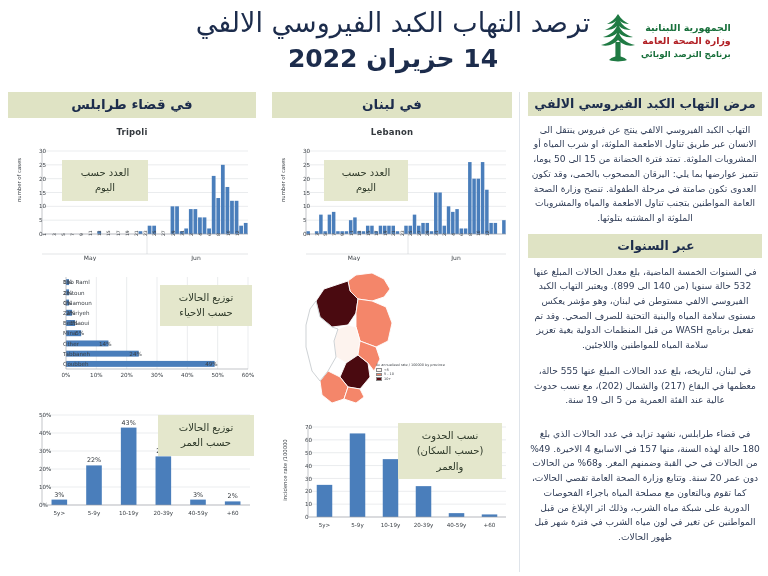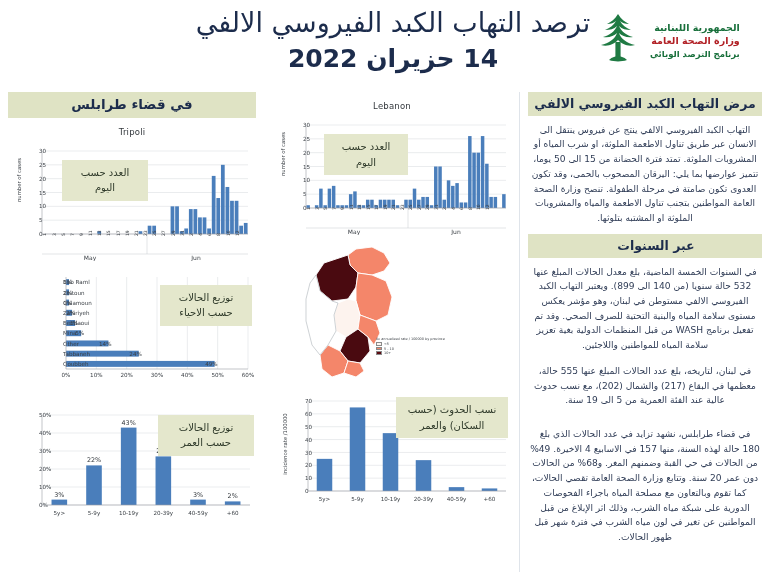--- a/index.html
+++ b/index.html
@@ -38,21 +38,21 @@
     font-size: 25px; font-weight: bold;
     color: #1c2c4c;
     line-height: 1.3;
     margin-top: 2px;
   }
   #logo {
     position: absolute; right: 6px; top: 8px;
     width: 166px; height: 62px;
     display: flex; flex-direction: row-reverse;
     align-items: center; justify-content: flex-start;
-    gap: 10px;
+    gap: 1px;
   }
   #logo-mark { width: 44px; height: 54px; flex: none; }
   #logo-text {
     direction: rtl; text-align: right;
     line-height: 1.42;
     padding-top: 3px;
   }
   #logo-text .l1 { font-size: 9.5px; font-weight: bold; color: #19703c; letter-spacing: .3px; }
   #logo-text .l2 { font-size: 9.5px; font-weight: bold; color: #b11f24; letter-spacing: .3px; }
   #logo-text .l3 { font-size: 8.5px; font-weight: bold; color: #19703c; letter-spacing: .3px; }
@@ -83,20 +83,21 @@
 
   
   .chart-wrap { position: relative; }
   .chart-title {
     text-align: center;
     font-size: 8.5px;
     color: #33383d;
     margin-top: 9px;
     letter-spacing: .2px;
     direction: ltr;
+    font-weight: bold;
   }
   .axis-label-y {
     position: absolute;
     font-size: 5.3px; color: #3b4046;
     transform: rotate(-90deg);
     transform-origin: center center;
     white-space: nowrap;
     direction: ltr;
   }
   .tick-text { font-size: 5.6px; fill: #3b4046; font-family: "DejaVu Sans", sans-serif; }
@@ -411,20 +412,21 @@
           </g>
         <line x1="34" y1="12" x2="34" y2="102" class="axis-line"></line>
         <line x1="34" y1="102" x2="242" y2="102" class="axis-line"></line>
       </svg>
       <div class="annot" style="right:2px; top:12px; width:96px;">توزيع الحالات حسب العمر</div>
     </div>
   </div>
 
   <div class="col" id="col-lebanon">
 
+    <div class="banner">في لبنان</div>
 
     <div class="chart-wrap">
       <div class="chart-title">Lebanon</div>
       <svg width="240" height="124" viewBox="0 0 240 124">
         <g id="l-grid">
             <line x1="34" y1="97" x2="234" y2="97" class="grid-line"></line>
             <line x1="34" y1="83.16666666666667" x2="234" y2="83.16666666666667" class="grid-line"></line>
             <line x1="34" y1="69.33333333333334" x2="234" y2="69.33333333333334" class="grid-line"></line>
             <line x1="34" y1="55.5" x2="234" y2="55.5" class="grid-line"></line>
             <line x1="34" y1="41.66666666666667" x2="234" y2="41.66666666666667" class="grid-line"></line>
@@ -637,21 +639,21 @@
             <text x="85.50" y="112" text-anchor="middle" class="tick-text">5-9y</text>
             <text x="118.50" y="112" text-anchor="middle" class="tick-text">10-19y</text>
             <text x="151.50" y="112" text-anchor="middle" class="tick-text">20-39y</text>
             <text x="184.50" y="112" text-anchor="middle" class="tick-text">40-59y</text>
             <text x="217.50" y="112" text-anchor="middle" class="tick-text">60+</text>
           </g>
         <line x1="36" y1="12" x2="36" y2="102" class="axis-line"></line>
         <line x1="36" y1="102" x2="234" y2="102" class="axis-line"></line>
       </svg>
       <div class="axis-label-y" style="left:-24px; top:52px; width:74px; text-align:center;">incidence rate /100000</div>
-      <div class="annot" style="right:4px; top:8px; width:112px;">نسب الحدوث (حسب السكان) والعمر</div>
+      <div class="annot" style="right:10px; top:8px; width:104px;">نسب الحدوث (حسب السكان) والعمر</div>
     </div>
   </div>
 
   <div class="col" id="col-text">
     <div id="text-sections">
         <div class="banner small">مرض التهاب الكبد الفيروسي الالفي</div>
         <div class="body-text">التهاب الكبد الفيروسي الالفي ينتج عن فيروس ينتقل الى الانسان عبر طريق تناول الاطعمة الملوثة، او شرب المياه أو المشروبات الملوثة. تمتد فترة الحضانة من 15 الى 50 يوما، تتميز عوارضها بما يلي: اليرقان المصحوب بالحمى، وقد تكون العدوى تكون صامتة في مرحلة الطفولة. تنصح وزارة الصحة العامة المواطنين بتجنب تناول الاطعمة والمياه والمشروبات الملوثة او المشتبه بتلوثها.</div>
         <div class="banner small" style="margin-top: 4px; padding-left: 26px;">عبر السنوات</div>
         <div class="body-text">في السنوات الخمسة الماضية، بلغ معدل الحالات المبلغ عنها 532 حالة سنويا (من 140 الى 899). ويعتبر التهاب الكبد الفيروسي الالفي مستوطن في لبنان، وهو مؤشر يعكس مستوى سلامة المياه والبنية التحتية للصرف الصحي. وقد تم تفعيل برنامج WASH من قبل المنظمات الدولية بغية تعزيز سلامة المياه للمواطنين واللاجئين.</div>
         <div class="body-text">في لبنان، لتاريخه، بلغ عدد الحالات المبلغ عنها 555 حالة، معظمها في البقاع (217) والشمال (202)، مع نسب حدوث عالية عند الفئة العمرية من 5 الى 19 سنة.</div>

